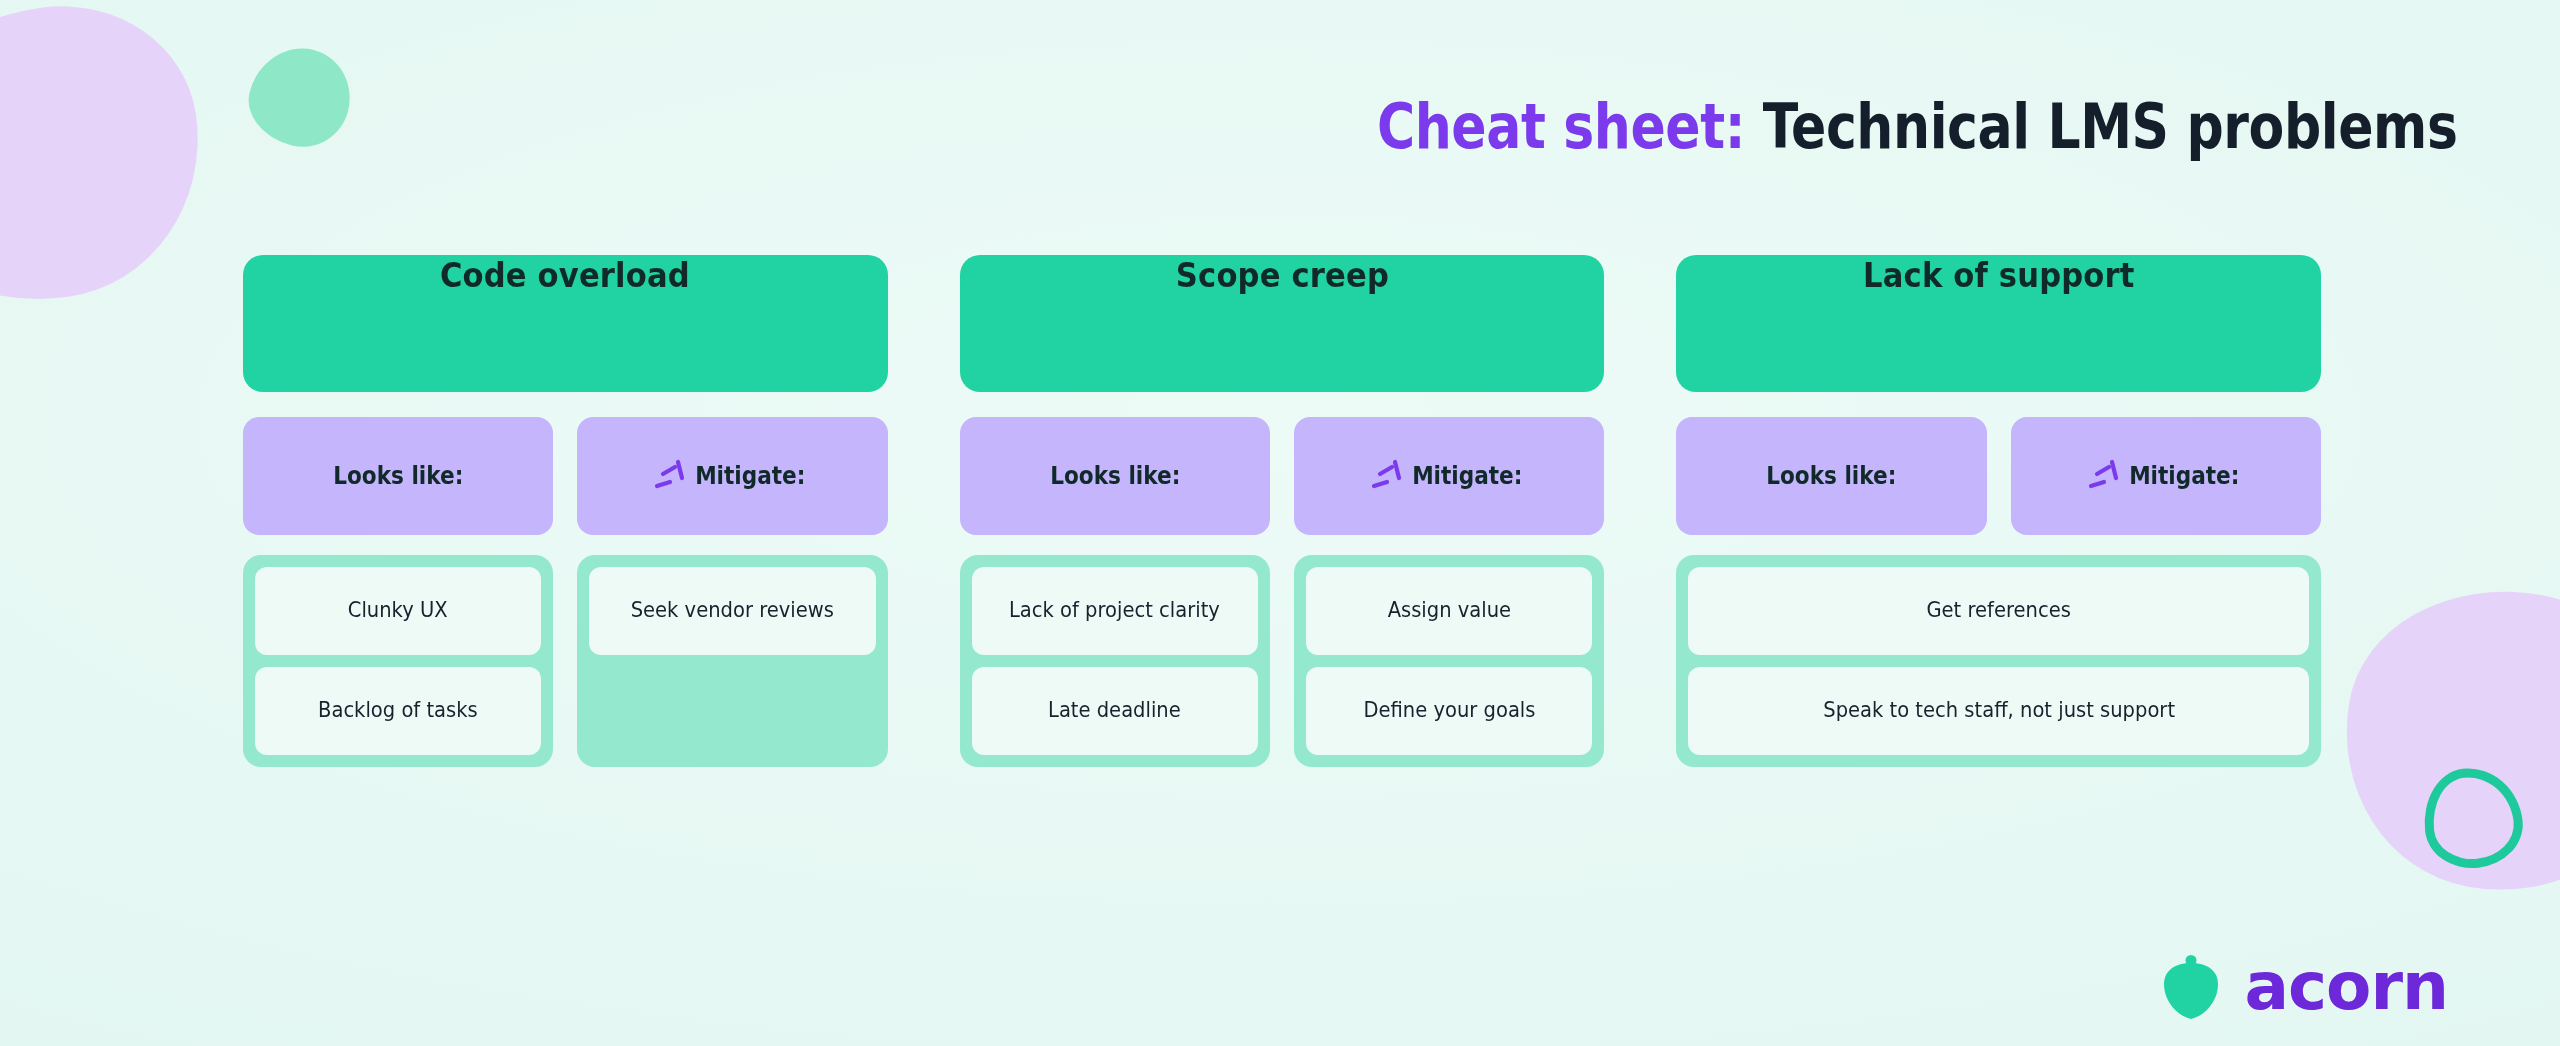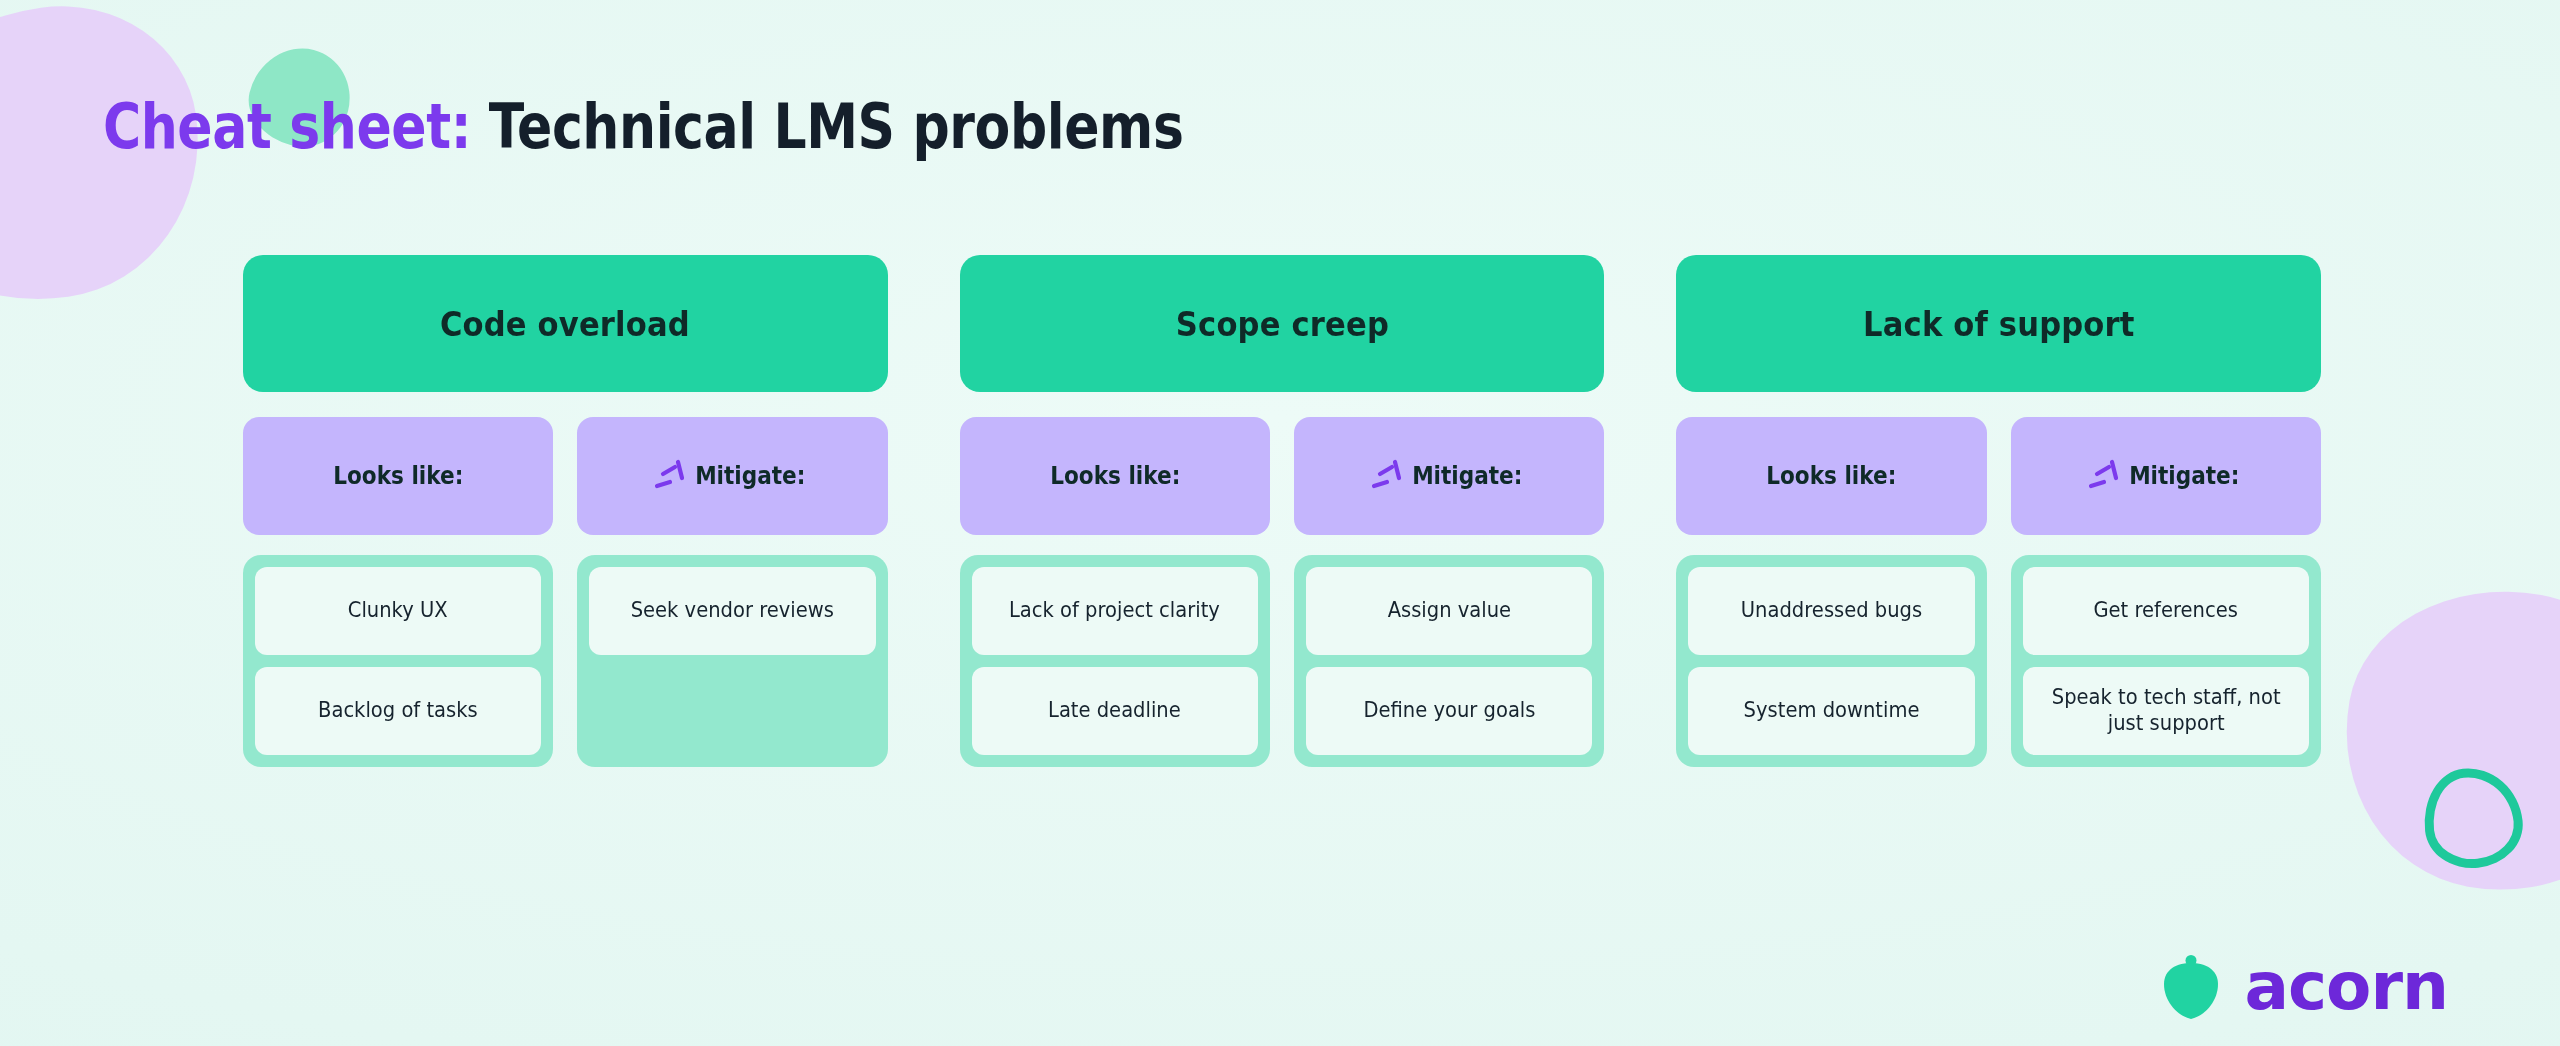--- a/index.html
+++ b/index.html
@@ -59,21 +59,21 @@
     border-radius: 45% 55% 50% 50% / 58% 58% 42% 42%;
     transform: rotate(-6deg);
   }
 
   
   #title-wrap {
     position: absolute;
     top: 96px;
     left: 0;
     width: 2560px;
-    text-align: left;
+    text-align: right;
   }
   .title-text {
     font-family: "DejaVu Sans", sans-serif;
     font-weight: bold;
     font-size: 62px;
     letter-spacing: -0.5px;
     line-height: 1;
     transform: scaleX(0.84);
     transform-origin: center;
     display: inline-block;
@@ -90,21 +90,20 @@
     display: flex;
     gap: 72px;
   }
   .column { flex: 1 1 0; display: flex; flex-direction: column; }
 
   .col-header {
     background: #21d3a2;
     border-radius: 20px;
     height: 137px;
     display: flex;
-    align-items: center;
     justify-content: center;
     color: #0f2a28;
     font-family: "DejaVu Sans", sans-serif;
     font-weight: bold;
     font-size: 34px;
     letter-spacing: 0.2px;
     transform: scaleX(1);
   }
   .col-header span { transform: scaleX(0.9); display: inline-block; }
 
@@ -288,28 +287,20 @@
             <line x1="10" y1="18" x2="22" y2="11"></line>
             <line x1="25" y1="6" x2="29" y2="22"></line>
           </g>
         </svg>
         <span class="label">Mitigate:</span>
       </div>
     </div>
     <div class="cards-row">
       <div class="card-group">
         <div class="card">
-            <span>Unaddressed bugs</span>
-          </div>
-        <div class="card">
-            <span>System downtime</span>
-          </div>
-      </div>
-      <div class="card-group">
-        <div class="card">
             <span>Get references</span>
           </div>
         <div class="card">
             <span>Speak to tech staff, not just support</span>
           </div>
       </div>
     </div>
   </div>
 
 </div>

